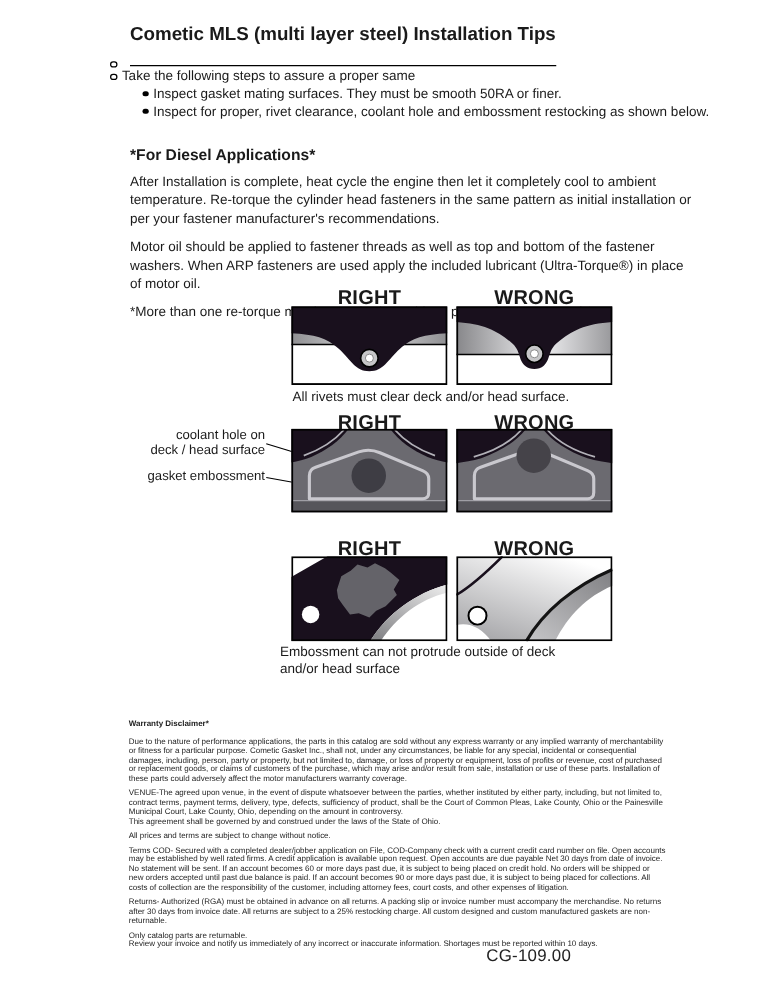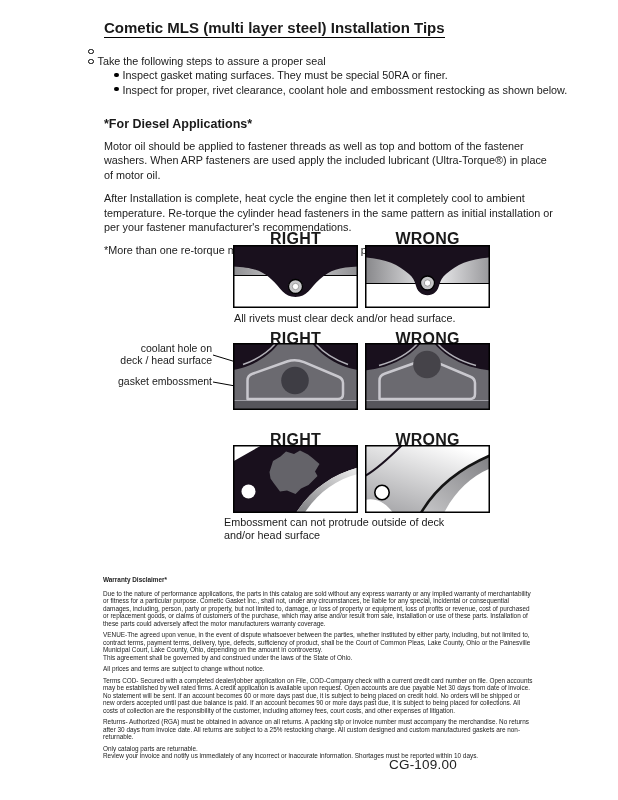--- a/index.html
+++ b/index.html
@@ -4,21 +4,21 @@
 <style>
   html,body { margin:0; padding:0; background:#ffffff; }
   .page {
     position:relative; width:618px; height:800px; background:#ffffff;
     font-family:"Liberation Sans", sans-serif; color:#1a1a1a; overflow:hidden;
   }
   .abs { position:absolute; }
 
   
   .title { left:104px; top:19px; font-size:15px; font-weight:bold; }
-  .title span { border-bottom:1.6px solid #000; padding-bottom:1px; display:inline-block; }
+  .title span { border-bottom:1.6px solid #000; padding-bottom:16px; display:inline-block; }
 
   
   .tips { left:88px; top:44px; width:480px; font-size:10.8px; line-height:14.2px; }
   .tips .row { display:flex; }
   .ob { width:3.5px; height:3.5px; border:1px solid #000; border-radius:50%;
         margin:4.6px 4px 0 0; flex:none; }
   .fb { width:4.6px; height:4.6px; background:#000; border-radius:50%;
         margin:4.4px 4px 0 0; flex:none; }
   .sub { margin-left:26px; }
 
@@ -51,36 +51,36 @@
   <div class="abs title">
     <span>Cometic MLS (multi layer steel) Installation Tips</span>
   </div>
 
   <div class="abs tips">
     <div class="row">
       <span class="ob"></span>
     </div>
     <div class="row">
       <span class="ob"></span>
-      <span>Take the following steps to assure a proper seal</span>
+      <span>Take the following steps to assure a proper same</span>
     </div>
     <div class="row sub">
       <span class="fb"></span>
-      <span>Inspect gasket mating surfaces.  They must be special 50RA or finer.</span>
+      <span>Inspect gasket mating surfaces.  They must be smooth 50RA or finer.</span>
     </div>
     <div class="row sub">
       <span class="fb"></span>
       <span>Inspect for proper, rivet clearance, coolant hole and embossment restocking as shown below.</span>
     </div>
   </div>
 
   <div class="abs diesel">
     <h2>*For Diesel Applications*</h2>
+    <p>After Installation is complete, heat cycle the engine then let it completely cool to ambient temperature. Re-torque the cylinder head fasteners in the same pattern as initial installation or per your fastener manufacturer's recommendations.</p>
     <p>Motor oil should be applied to fastener threads as well as top and bottom of the fastener washers. When ARP fasteners are used apply the included lubricant (Ultra-Torque®) in place of motor oil.</p>
-    <p>After Installation is complete, heat cycle the engine then let it completely cool to ambient temperature. Re-torque the cylinder head fasteners in the same pattern as initial installation or per your fastener manufacturer's recommendations.</p>
     <p>*More than one re-torque may be required to achieve proper fastener stretch*</p>
   </div>
 
   <div class="fig-label" style="left:233px; top:230px;">RIGHT</div>
   <div class="fig-label" style="left:365px; top:230px;">WRONG</div>
 
   <div class="fig-box" style="left:233px; top:245px;">
     <svg width="125" height="63" viewBox="0 0 125 63">
       <defs>
         <linearGradient id="gw1" x1="0" y1="0" x2="1" y2="0">

